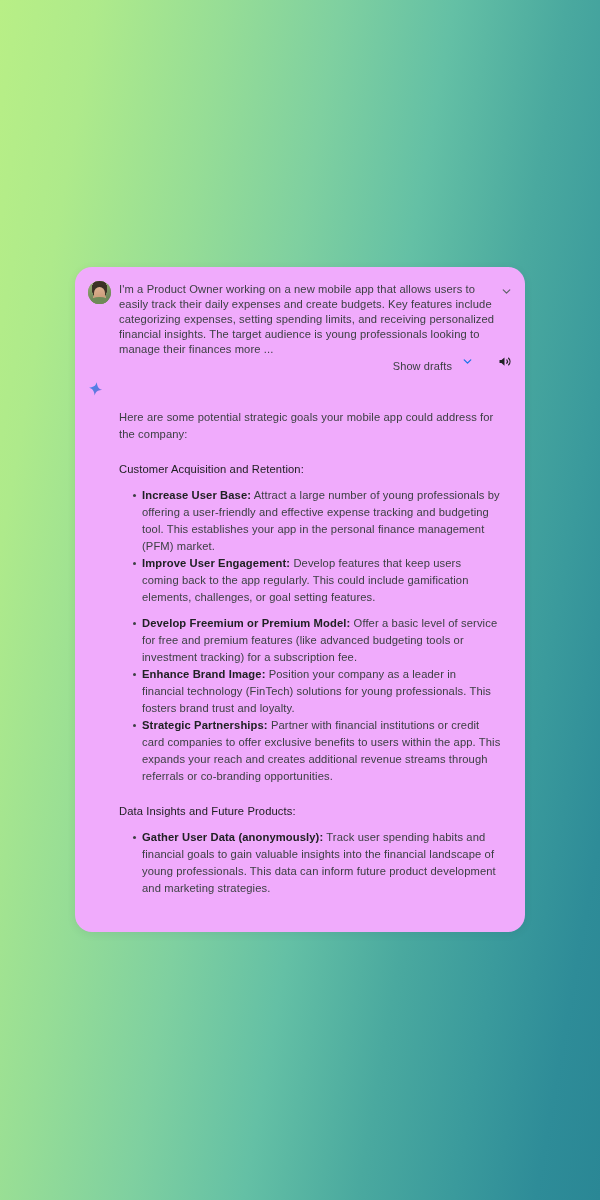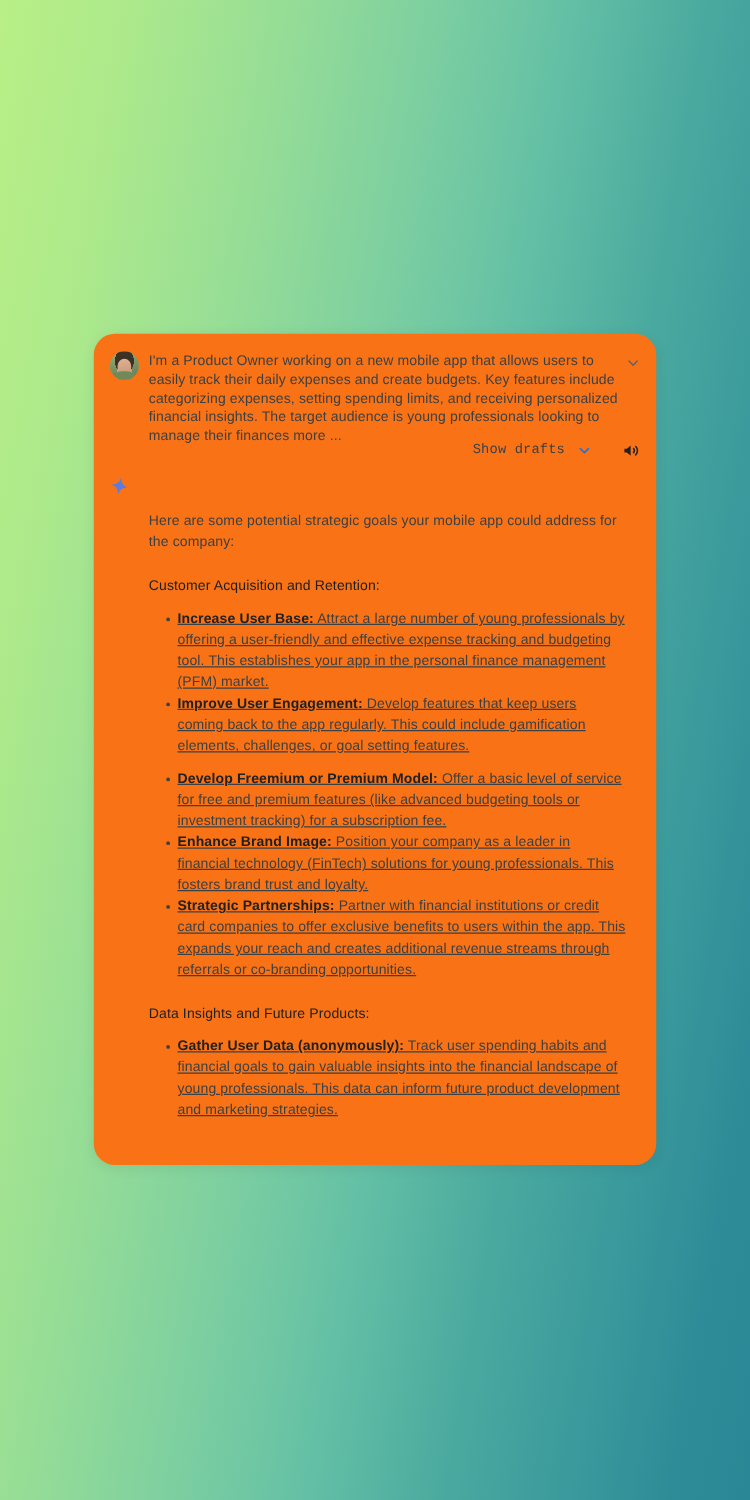--- a/index.html
+++ b/index.html
@@ -23,21 +23,21 @@
         #2a8795 100%);
   }
 
   
   #conversation-card {
     position: absolute;
     left: 75px;
     top: 267px;
     width: 450px;
     height: 665px;
-    background: #f97316;
+    background: #f0abfc;
     border-radius: 17px;
     box-shadow: 0 2px 10px rgba(0,0,0,0.07);
     overflow: hidden;
   }
 
   
   .prompt-row {
     position: absolute;
     left: 0;
     top: 0;
@@ -117,25 +117,24 @@
     position: absolute;
     right: 11px;
     top: 85px;
     height: 22px;
     display: flex;
     align-items: center;
     gap: 0;
   }
   #show-drafts-button {
     display: flex;
-    align-items: flex-start;
+    align-items: flex-end;
     gap: 9px;
     padding: 2px 4px;
     border-radius: 4px;
-    font-family: Liberation Mono, monospace;
   }
   #show-drafts-label {
     font-size: 11px;
     color: #3c4043;
     letter-spacing: 0.01em;
   }
   #speaker-button {
     margin-left: 16px;
     display: flex;
     align-items: center;
@@ -183,21 +182,20 @@
   ul.goal-list {
     margin: 9px 0 0 0;
     padding: 0 0 0 14px;
     list-style: none;
   }
   ul.goal-list > li {
     position: relative;
     margin: 0 0 0 0;
     padding: 0 0 0 9px;
     line-height: 17px;
-    text-decoration: underline;
   }
   ul.goal-list > li::before {
     content: "";
     position: absolute;
     left: 0;
     top: 7px;
     width: 3px;
     height: 3px;
     border-radius: 50%;
     background: #3c4043;

